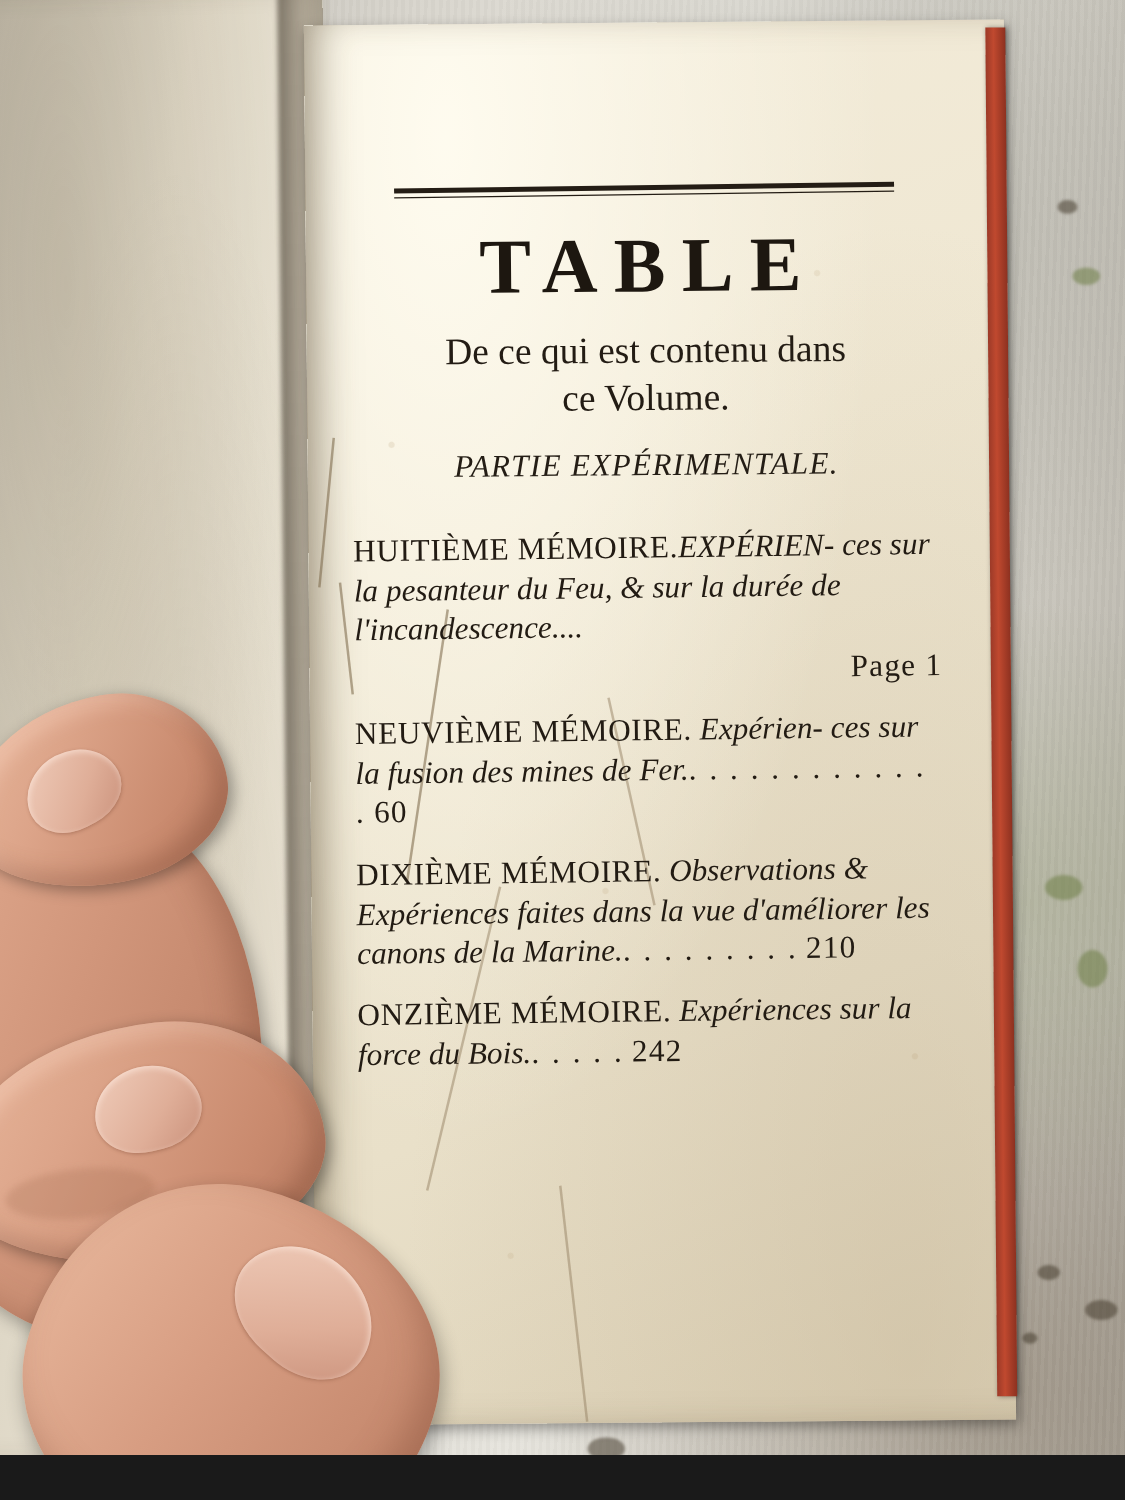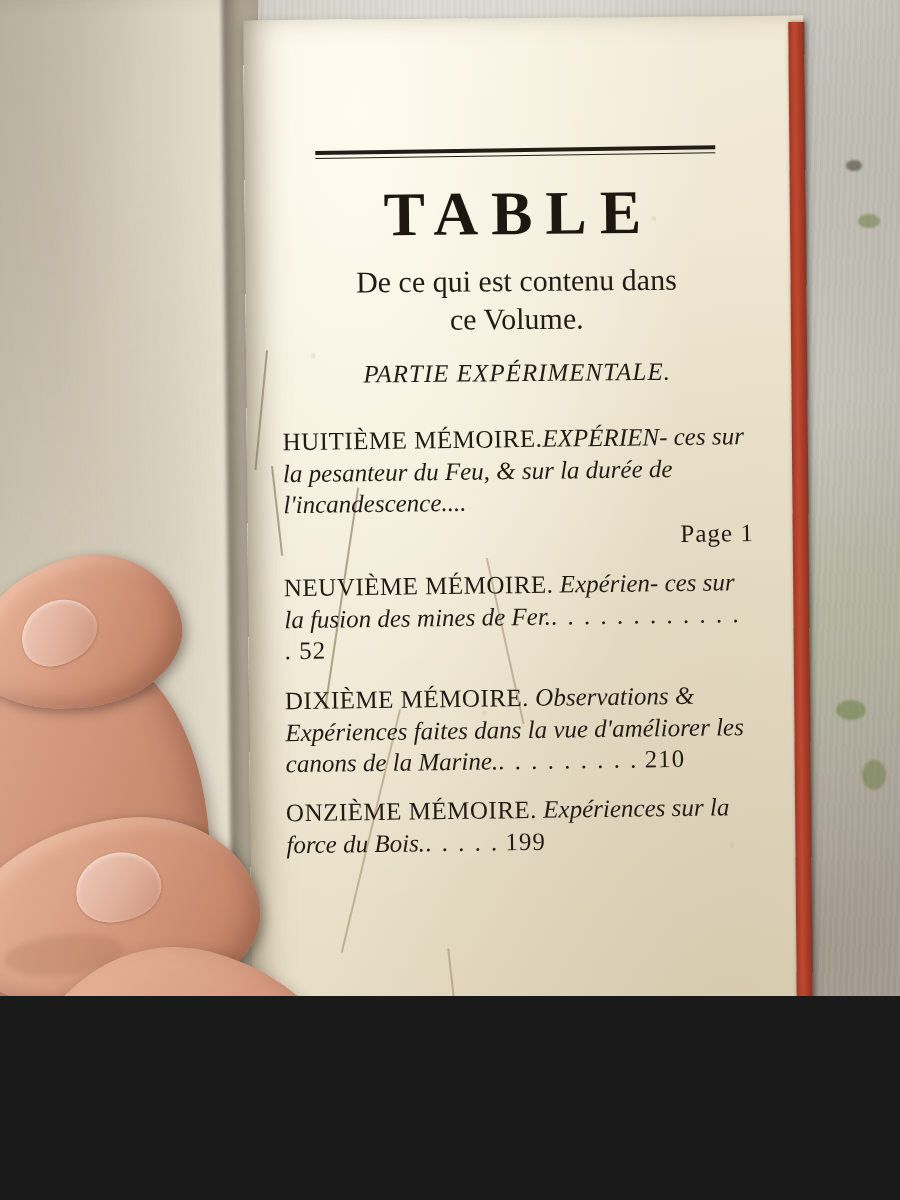--- a/index.html
+++ b/index.html
@@ -3,21 +3,21 @@
 <meta charset="utf-8">
 <style>
   html, body {
     margin: 0;
     padding: 0;
     background: #1a1a1a;
   }
   #scene {
     position: relative;
     width: 900px;
-    height: 996px;
+    height: 1164px;
     overflow: hidden;
     font-family: "Liberation Serif", serif;
     background: #fef9c3;
   }
 
   
   .surface {
     position: absolute;
     inset: 0;
     background:
@@ -303,37 +303,37 @@
             <span>Page</span>
             <span class="pageref">1</span>
           </span>
         </div>
 
         <div class="entry">
           <span class="smallcaps">NEUVIÈME MÉMOIRE.</span>
           <span class="it">Expérien-</span>
           <span class="it">ces sur la fusion des mines de</span>
           <span class="it">Fer.</span><span class="leaders">. . . . . . . . . . . . .</span>
-          <span class="pageref">52</span>
+          <span class="pageref">60</span>
         </div>
 
         <div class="entry">
           <span class="smallcaps">DIXIÈME MÉMOIRE.</span>
           <span class="it">Observations</span>
           <span class="it">&amp; Expériences faites dans la</span>
           <span class="it">vue d'améliorer les canons de la</span>
           <span class="it">Marine.</span><span class="leaders">. . . . . . . . .</span>
           <span class="pageref">210</span>
         </div>
 
         <div class="entry">
           <span class="smallcaps">ONZIÈME MÉMOIRE.</span>
           <span class="it">Expériences</span>
           <span class="it">sur la force du Bois.</span><span class="leaders">. . . . .</span>
-          <span class="pageref">199</span>
+          <span class="pageref">242</span>
         </div>
 
       </div>
     </div>
 
     <div class="fore-edge"></div>
   </div>
 
   <div class="hand">
     <div class="palm"></div>

